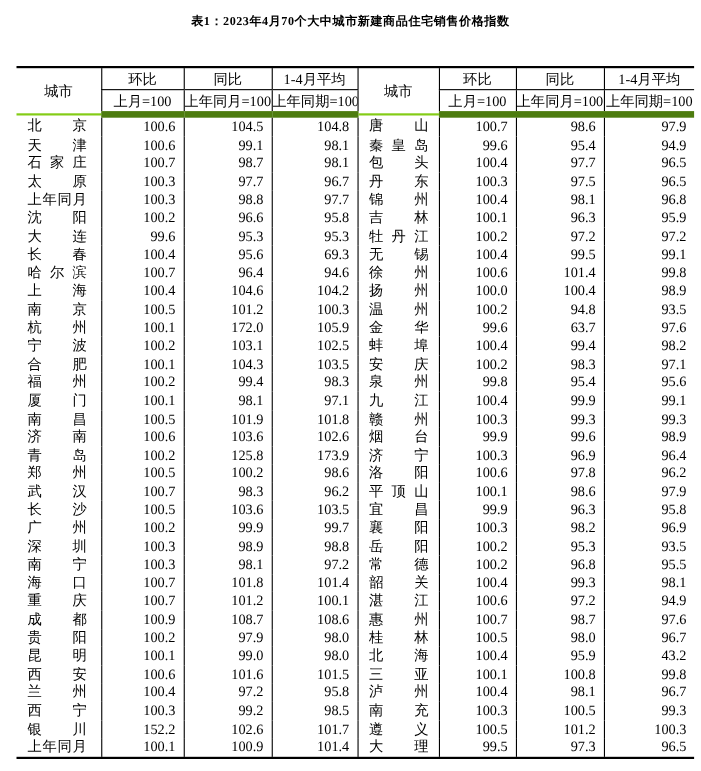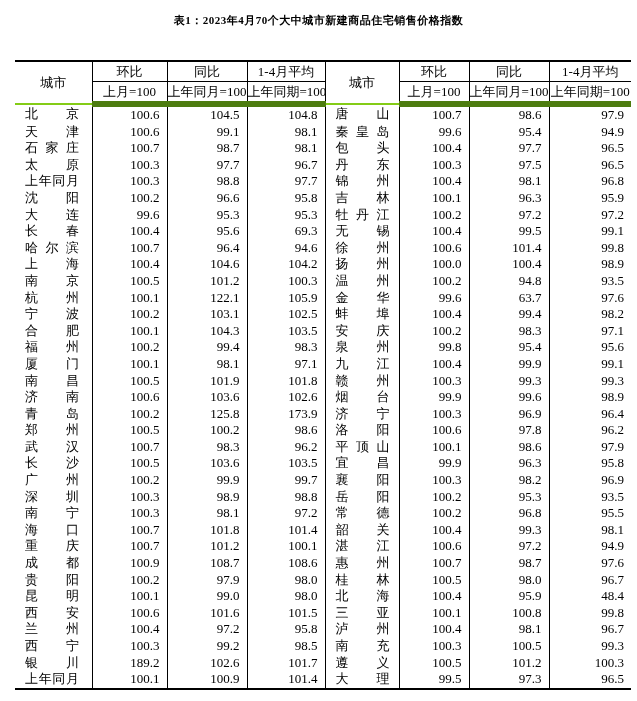--- a/index.html
+++ b/index.html
@@ -179,21 +179,21 @@
           <td class="num bl">101.2</td>
           <td class="num bl">100.3</td>
           <td class="city bl"><span class="cityname">温州</span></td>
           <td class="num bl">100.2</td>
           <td class="num bl">94.8</td>
           <td class="num bl">93.5</td>
         </tr>
         <tr>
           <td class="city"><span class="cityname">杭州</span></td>
           <td class="num bl">100.1</td>
-          <td class="num bl">122.1</td>
+          <td class="num bl">172.0</td>
           <td class="num bl">105.9</td>
           <td class="city bl"><span class="cityname">金华</span></td>
           <td class="num bl">99.6</td>
           <td class="num bl">63.7</td>
           <td class="num bl">97.6</td>
         </tr>
         <tr>
           <td class="city"><span class="cityname">宁波</span></td>
           <td class="num bl">100.2</td>
           <td class="num bl">103.1</td>
@@ -364,21 +364,21 @@
           <td class="num bl">96.7</td>
         </tr>
         <tr>
           <td class="city"><span class="cityname">昆明</span></td>
           <td class="num bl">100.1</td>
           <td class="num bl">99.0</td>
           <td class="num bl">98.0</td>
           <td class="city bl"><span class="cityname">北海</span></td>
           <td class="num bl">100.4</td>
           <td class="num bl">95.9</td>
-          <td class="num bl">48.4</td>
+          <td class="num bl">43.2</td>
         </tr>
         <tr>
           <td class="city"><span class="cityname">西安</span></td>
           <td class="num bl">100.6</td>
           <td class="num bl">101.6</td>
           <td class="num bl">101.5</td>
           <td class="city bl"><span class="cityname">三亚</span></td>
           <td class="num bl">100.1</td>
           <td class="num bl">100.8</td>
           <td class="num bl">99.8</td>
@@ -398,21 +398,21 @@
           <td class="num bl">100.3</td>
           <td class="num bl">99.2</td>
           <td class="num bl">98.5</td>
           <td class="city bl"><span class="cityname">南充</span></td>
           <td class="num bl">100.3</td>
           <td class="num bl">100.5</td>
           <td class="num bl">99.3</td>
         </tr>
         <tr>
           <td class="city"><span class="cityname">银川</span></td>
-          <td class="num bl">189.2</td>
+          <td class="num bl">152.2</td>
           <td class="num bl">102.6</td>
           <td class="num bl">101.7</td>
           <td class="city bl"><span class="cityname">遵义</span></td>
           <td class="num bl">100.5</td>
           <td class="num bl">101.2</td>
           <td class="num bl">100.3</td>
         </tr>
         <tr>
           <td class="city"><span class="cityname">上年同月</span></td>
           <td class="num bl">100.1</td>

